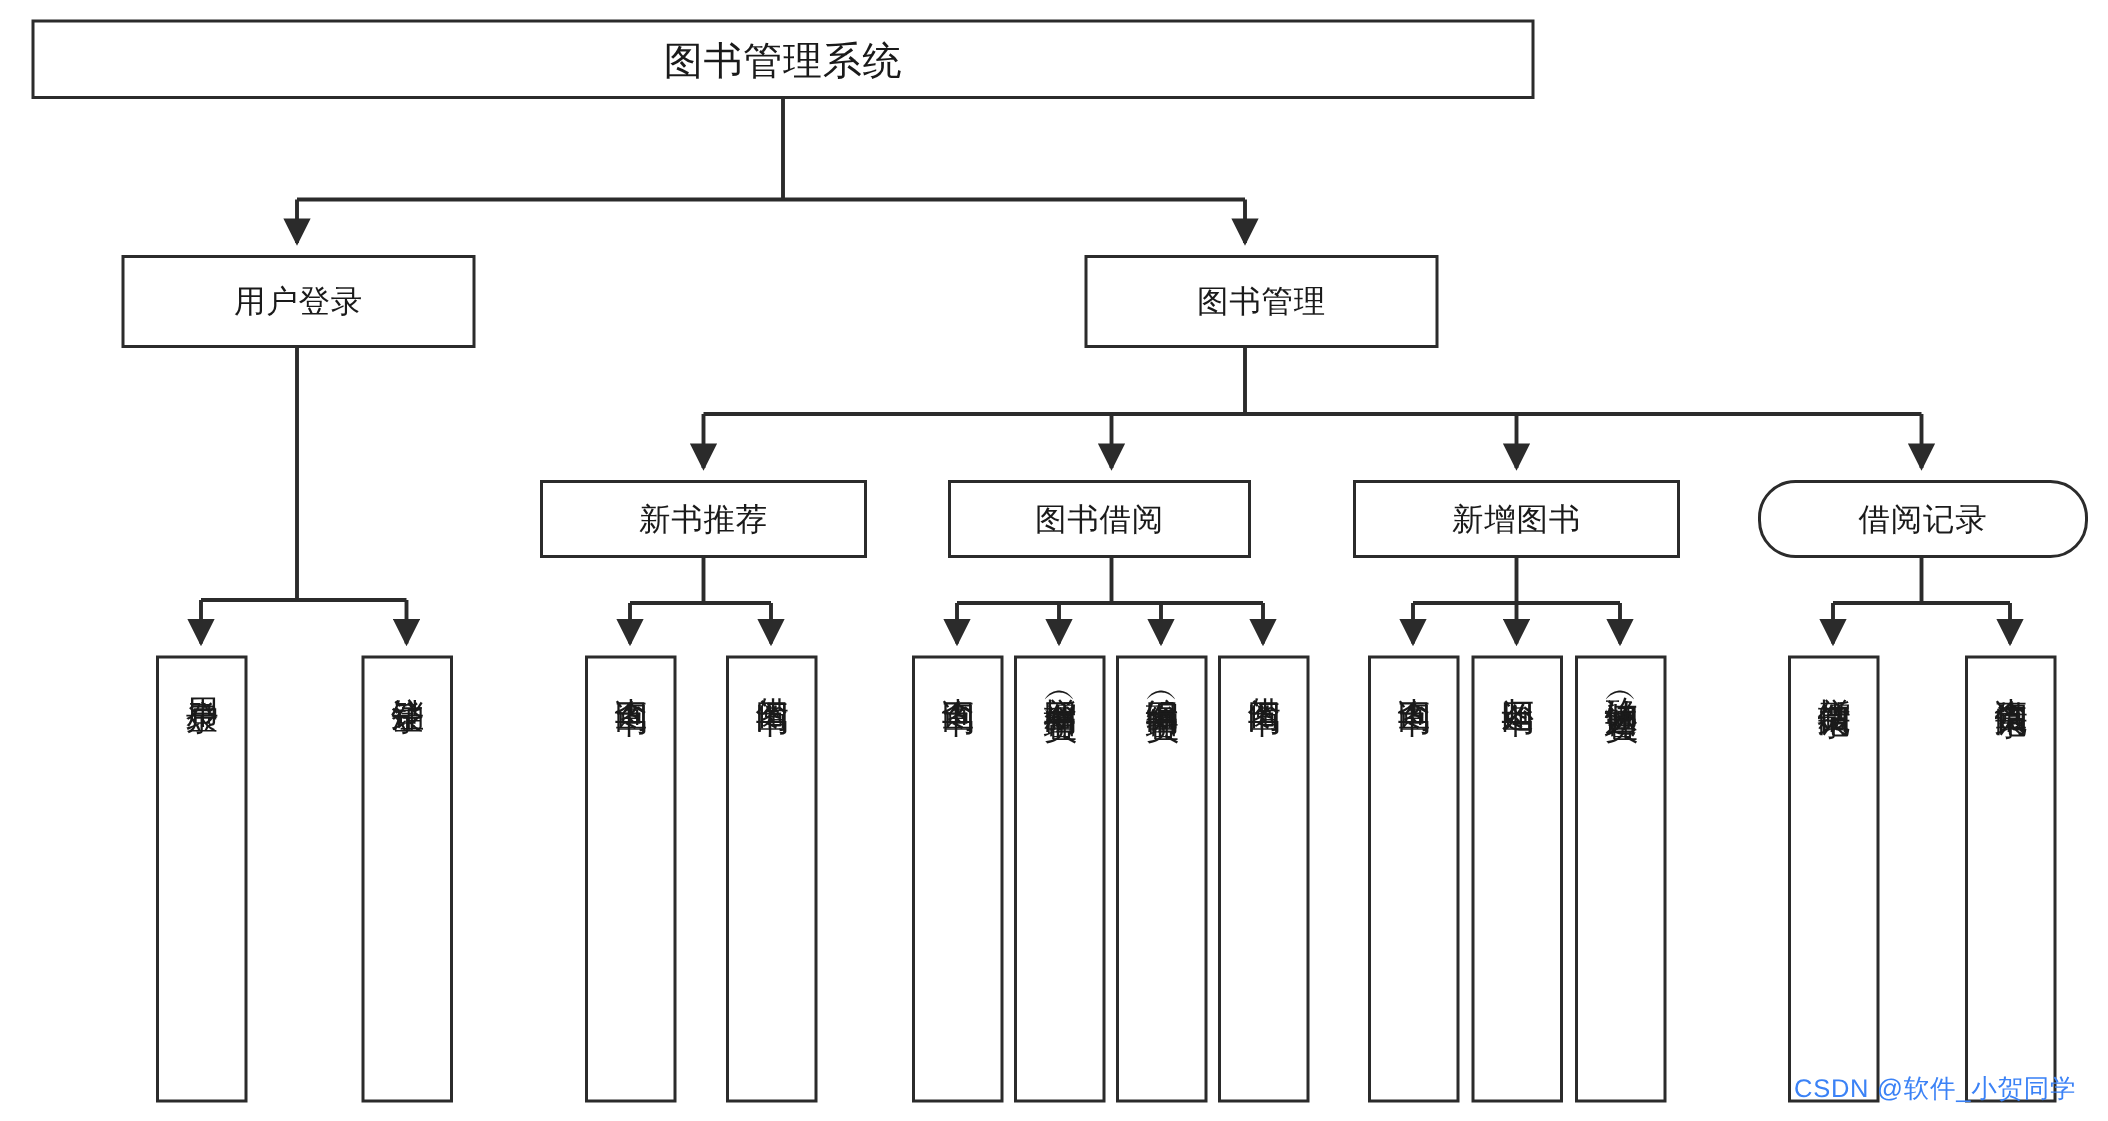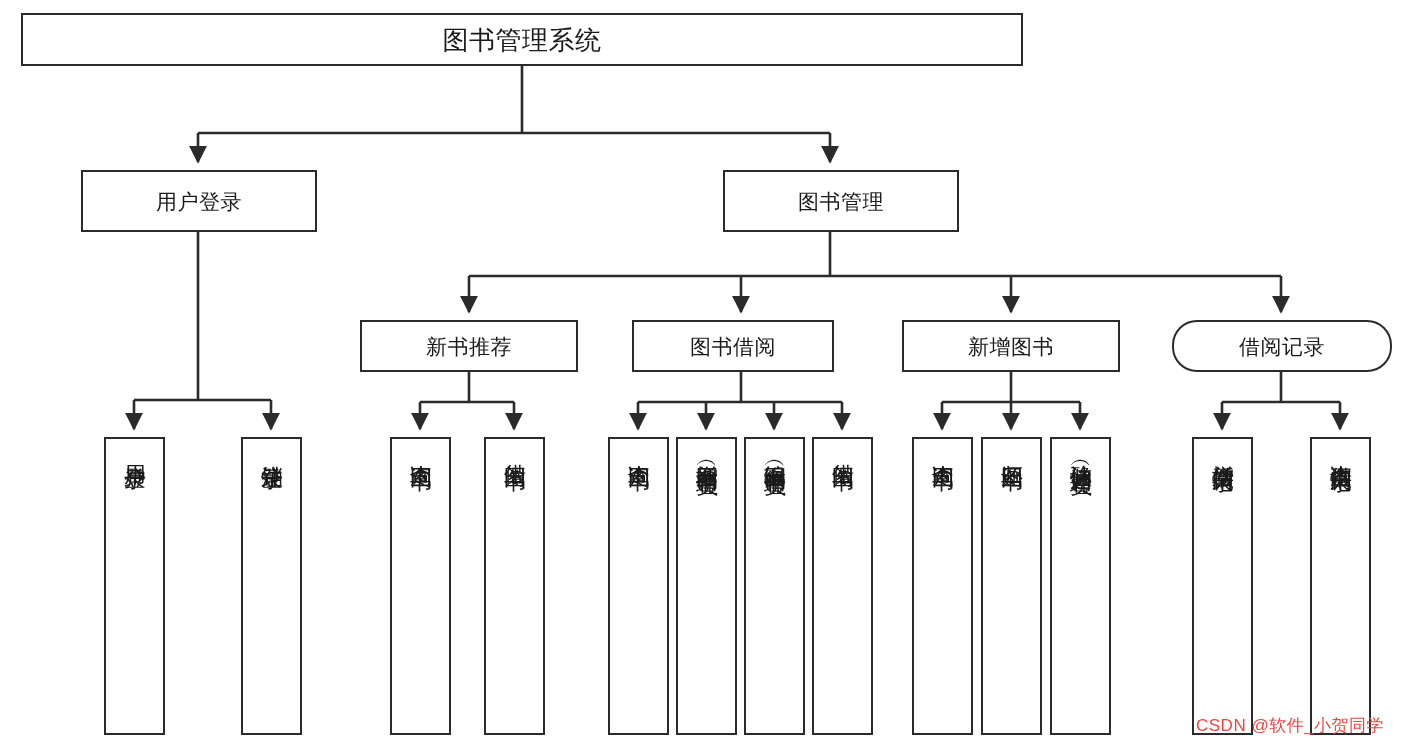--- a/index.html
+++ b/index.html
@@ -56,21 +56,21 @@
     letter-spacing: 1.5px;
     white-space: nowrap;
     display: block;
   }
   #node-root .node-label { font-size: 26px; }
   .watermark {
     position: absolute;
     left: 1196px;
     top: 714px;
     font-size: 17px;
-    color: #ef4444;
+    color: #3b82f6;
     white-space: nowrap;
     letter-spacing: 0.5px;
   }
 </style>
 </head>
 <body>
 
 <div id="diagram-root">
 
   <svg class="connectors" viewBox="0 0 1405 747" xmlns="http://www.w3.org/2000/svg">

